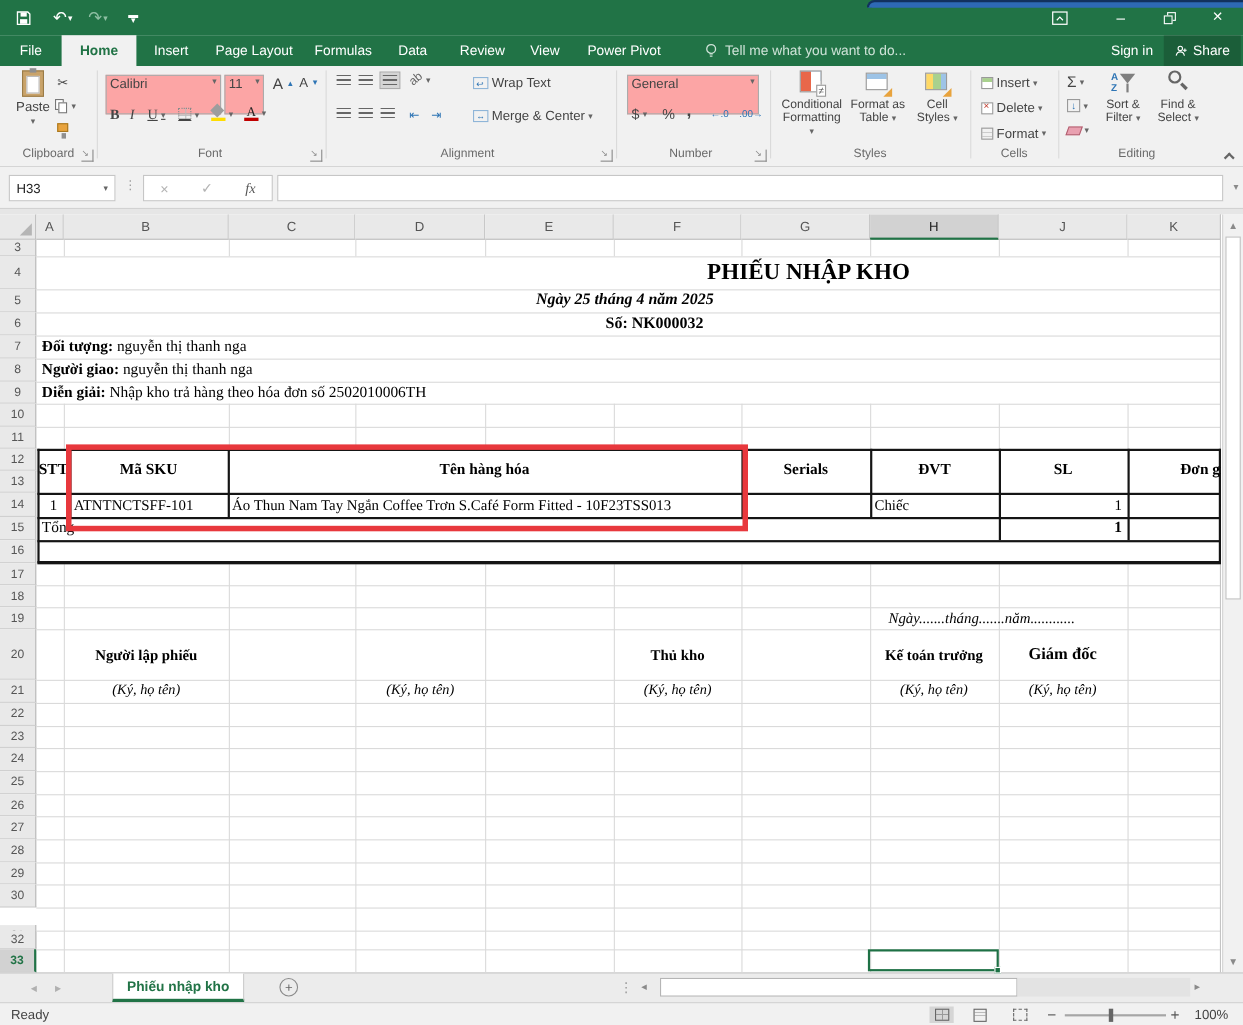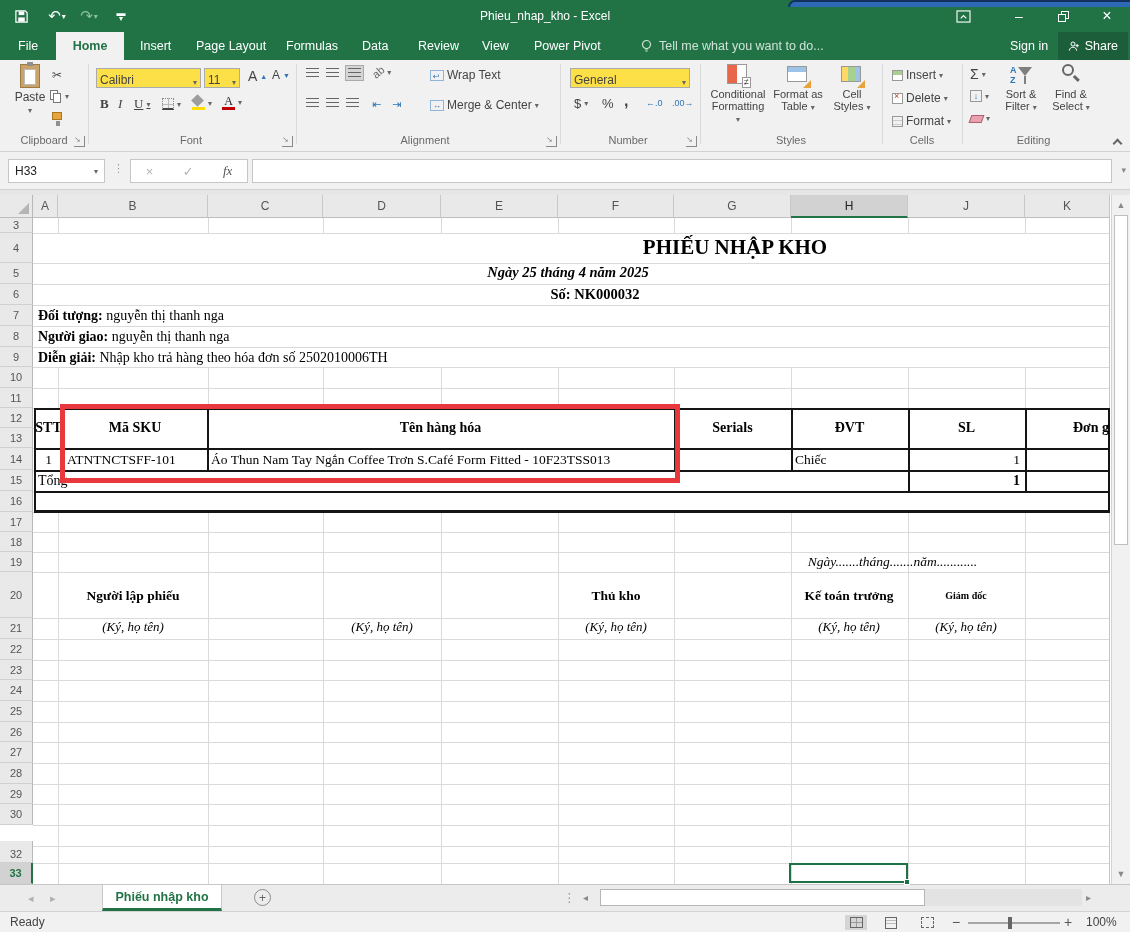--- a/index.html
+++ b/index.html
@@ -24,21 +24,21 @@
   .tabrow{position:absolute;left:0;top:32px;width:1130px;height:28px;background:var(--green)}
   .rtab{position:absolute;top:0;height:28px;display:flex;align-items:center;justify-content:center;color:#fff;font-size:12.5px;padding:0 10px}
   .rtab.active{background:#f1f1f1;color:var(--green);font-weight:bold}
   .tellme{position:absolute;top:0;height:28px;display:flex;align-items:center;color:#cfe3d8;font-size:12.5px;gap:6px}
   
   .ribbon{position:absolute;left:0;top:60px;width:1130px;height:92px;background:#f1f1f1;border-bottom:1px solid #d2d2d2;font-size:12px;color:#444}
   .gsep{position:absolute;top:4px;height:80px;width:1px;background:#dadada}
   .glabel{position:absolute;top:74px;height:14px;font-size:11px;color:#6a6a6a;text-align:center}
   .launch{position:absolute;top:76px;width:11px;height:11px;border-right:1px solid #8a8a8a;border-bottom:1px solid #8a8a8a;font-size:8px;color:#8a8a8a;line-height:8px;text-align:left}
   .rbtn{position:absolute;display:flex;align-items:center;gap:3px;color:#444}
-  .combo{position:absolute;background:#fde047;border:1px solid #ababab;display:flex;align-items:flex-end;font-size:12px;padding:0 3px;height:20px}
+  .combo{position:absolute;background:#fca5a5;border:1px solid #ababab;display:flex;align-items:flex-start;font-size:12px;padding:0 3px;height:36px}
   .combo .car{margin-left:auto;font-size:8px;color:#666}
   .car{font-size:8px;color:#666}
   .alnicon{width:13px;height:10px;background:repeating-linear-gradient(#666 0 1.5px,transparent 1.5px 4px);}
   .selbox{background:#d5d5d5;outline:1px solid #aaa}
   .big2{position:absolute;width:56px;text-align:center;font-size:11px;line-height:12px;color:#444}
   
   .fbar{position:absolute;left:0;top:152px;width:1130px;height:38px;background:#f1f1f1;border-bottom:1px solid #d2d2d2}
   .namebox{position:absolute;left:8px;top:7px;width:97px;height:24px;background:#fff;border:1px solid #c6c6c6;display:flex;align-items:center;padding:0 6px;font-size:12px;color:#222}
   .fbtns{position:absolute;left:130px;top:7px;width:118px;height:24px;background:#fff;border:1px solid #c6c6c6;display:flex;align-items:center;justify-content:space-around;font-size:13px}
   .finput{position:absolute;left:252px;top:7px;width:860px;height:24px;background:#fff;border:1px solid #c6c6c6}
@@ -80,21 +80,20 @@
         </div>
       <div class="qbtn dim" style="margin-left:10px">
           <span>↷</span>
           <span class="qcaret">▾</span>
         </div>
       <div class="qbtn" style="margin-left:10px;flex-direction:column;line-height:5px">
           <span style="font-size:9px">▬</span>
           <span style="font-size:8px">▾</span>
         </div>
     </div>
-    <div class="wtitle">Phieu_nhap_kho - Excel</div>
     <div class="wctl" style="right:150px">
       <svg width="15" height="13" viewBox="0 0 16 14">
           <rect x="1" y="1" width="14" height="12" fill="none" stroke="#fff" stroke-width="1.2"></rect>
           <path d="M5 9l3-3 3 3" fill="none" stroke="#fff" stroke-width="1.2"></path>
         </svg>
     </div>
     <div class="wctl" style="right:94px">
         <span>–</span>
       </div>
     <div class="wctl" style="right:50px">
@@ -574,15 +573,15 @@
     <div class="gl" style="left: 1025px; top: 367px; width: 1px; height: 41px; z-index: 1;"></div>
     <div class="gl" style="left: 1025px; top: 512px; width: 1px; height: 372px; z-index: 1;"></div>
     <div class="abs" style="left: 1109px; top: 195px; width: 1px; height: 689px; background: rgb(196, 196, 196); z-index: 1;"></div>
     <div class="ser abs" style="left: 58px; top: 572px; width: 150px; height: 46px; display: flex; align-items: center; justify-content: center; text-align: center; font-weight: bold; font-size: 13.5px; line-height: 17px; z-index: 4;">Người lập phiếu</div>
     <div class="ser abs" style="left: 58px; top: 619px; width: 150px; height: 20px; text-align: center; font-style: italic; font-size: 13px; z-index: 4;">(Ký, họ tên)</div>
     <div class="ser abs" style="left: 332px; top: 619px; width: 100px; height: 20px; text-align: center; font-style: italic; font-size: 13px; z-index: 4;">(Ký, họ tên)</div>
     <div class="ser abs" style="left: 541px; top: 572px; width: 150px; height: 46px; display: flex; align-items: center; justify-content: center; text-align: center; font-weight: bold; font-size: 13.5px; line-height: 17px; z-index: 4;">Thủ kho</div>
     <div class="ser abs" style="left: 541px; top: 619px; width: 150px; height: 20px; text-align: center; font-style: italic; font-size: 13px; z-index: 4;">(Ký, họ tên)</div>
     <div class="ser abs" style="left: 779px; top: 572px; width: 140px; height: 46px; display: flex; align-items: center; justify-content: center; text-align: center; font-weight: bold; font-size: 13.5px; line-height: 17px; z-index: 4;">Kế toán trưởng</div>
     <div class="ser abs" style="left: 779px; top: 619px; width: 140px; height: 20px; text-align: center; font-style: italic; font-size: 13px; z-index: 4;">(Ký, họ tên)</div>
-    <div class="ser abs" style="left: 901px; top: 572px; width: 130px; height: 46px; display: flex; align-items: center; justify-content: center; text-align: center; font-weight: bold; font-size: 10px; line-height: 17px; z-index: 4;">Giám đốc</div>
+    <div class="ser abs" style="left: 901px; top: 572px; width: 130px; height: 46px; display: flex; align-items: center; justify-content: center; text-align: center; font-weight: bold; font-size: 15px; line-height: 17px; z-index: 4;">Giám đốc</div>
     <div class="ser abs" style="left: 901px; top: 619px; width: 130px; height: 20px; text-align: center; font-style: italic; font-size: 13px; z-index: 4;">(Ký, họ tên)</div>
   </div>
 
 </body></html>

